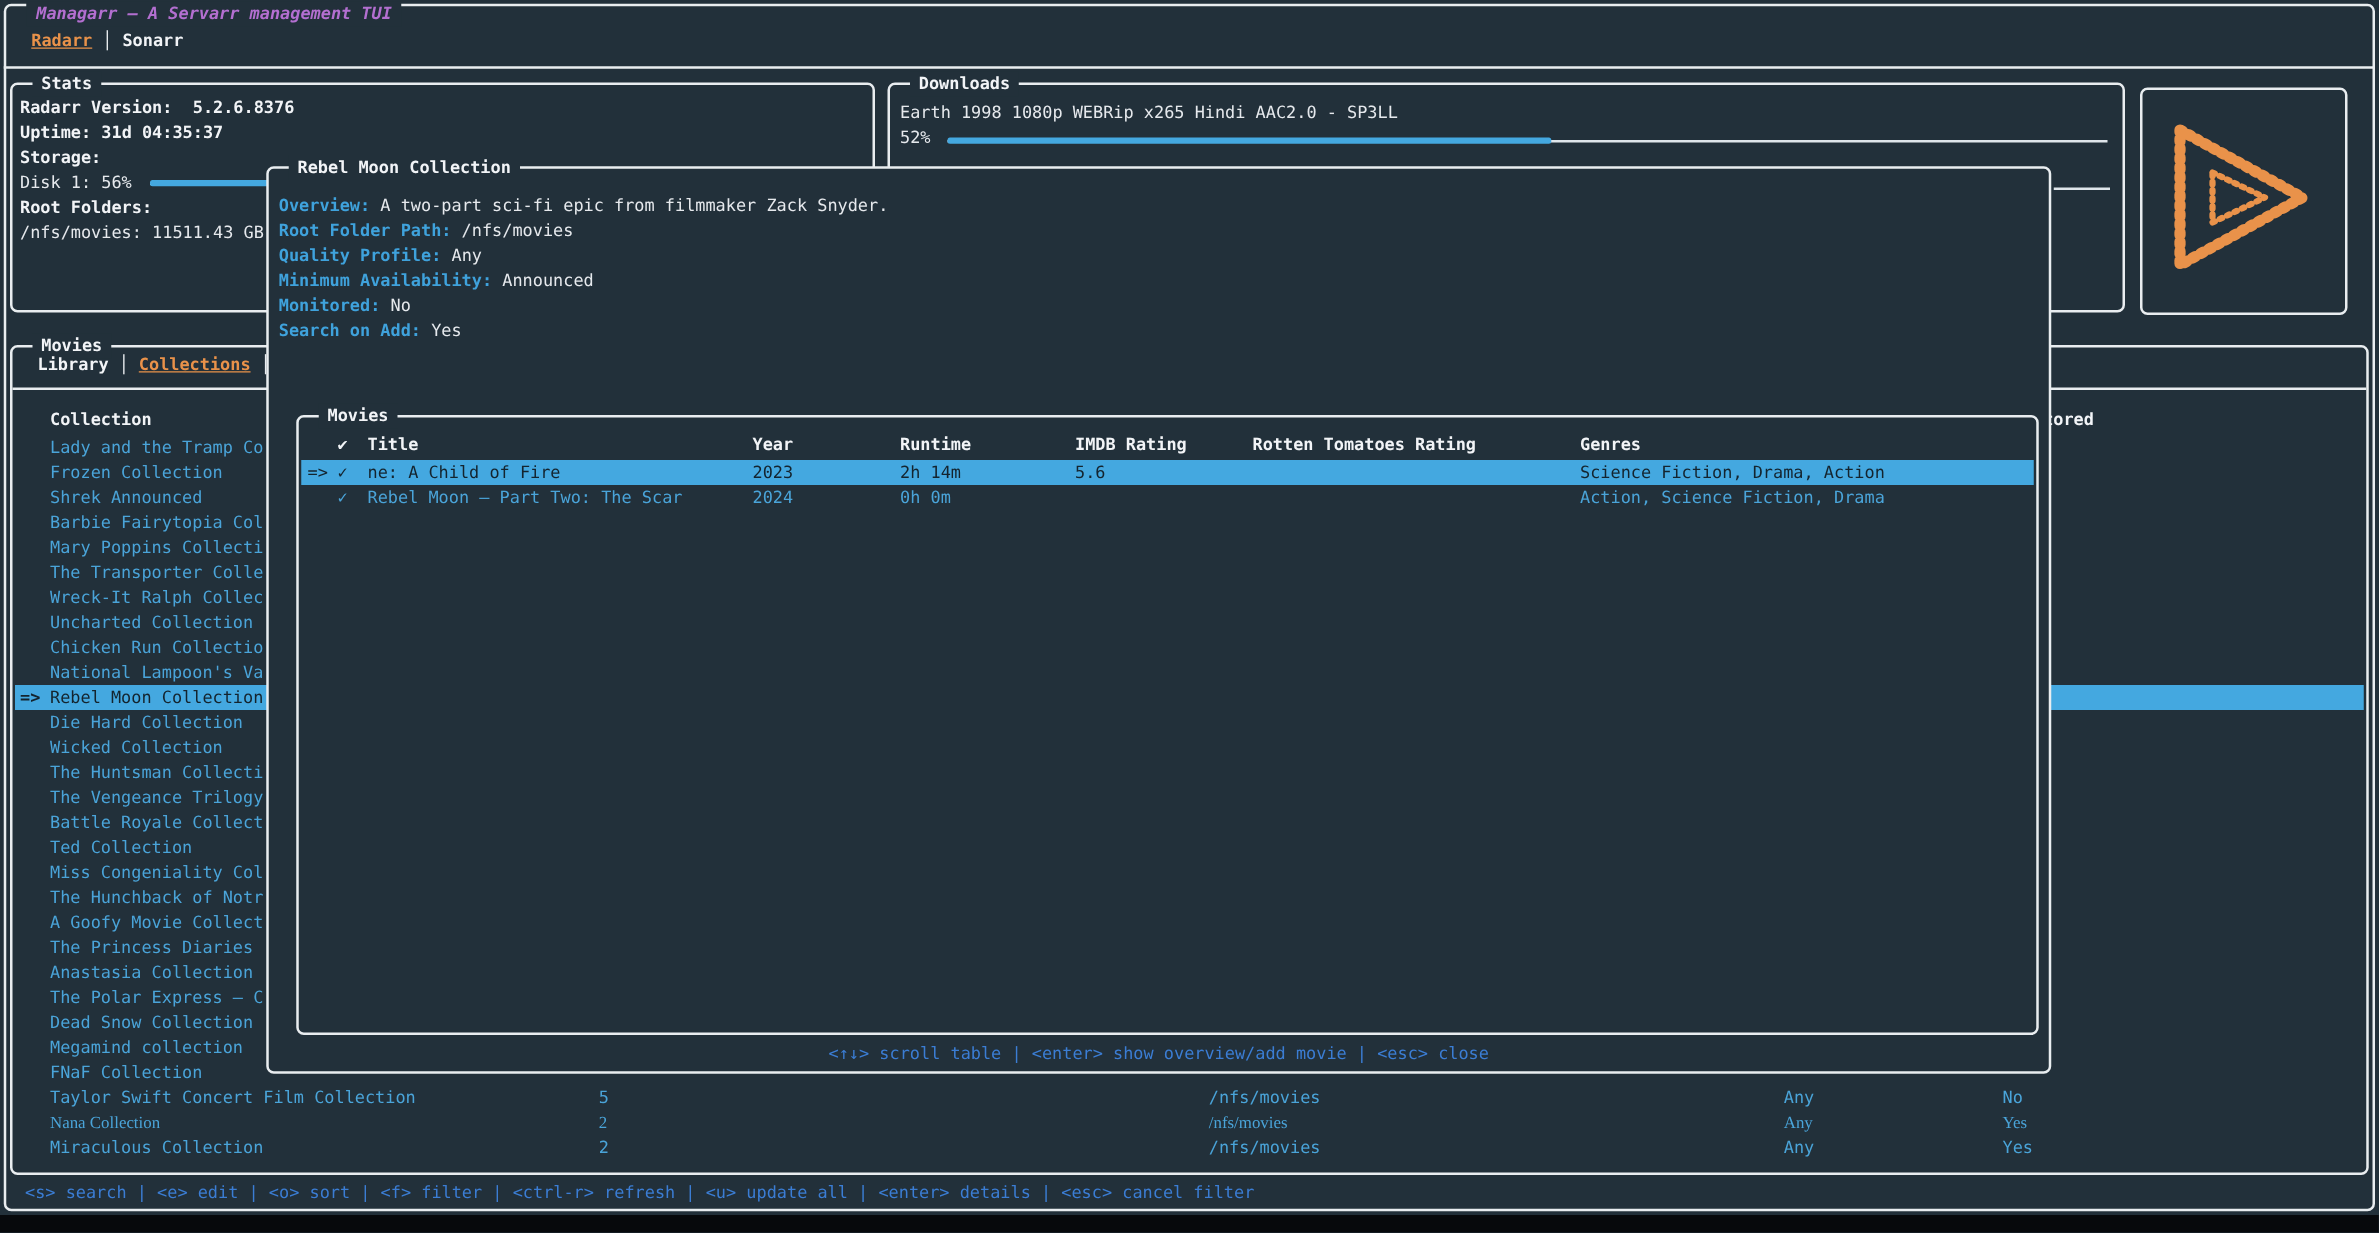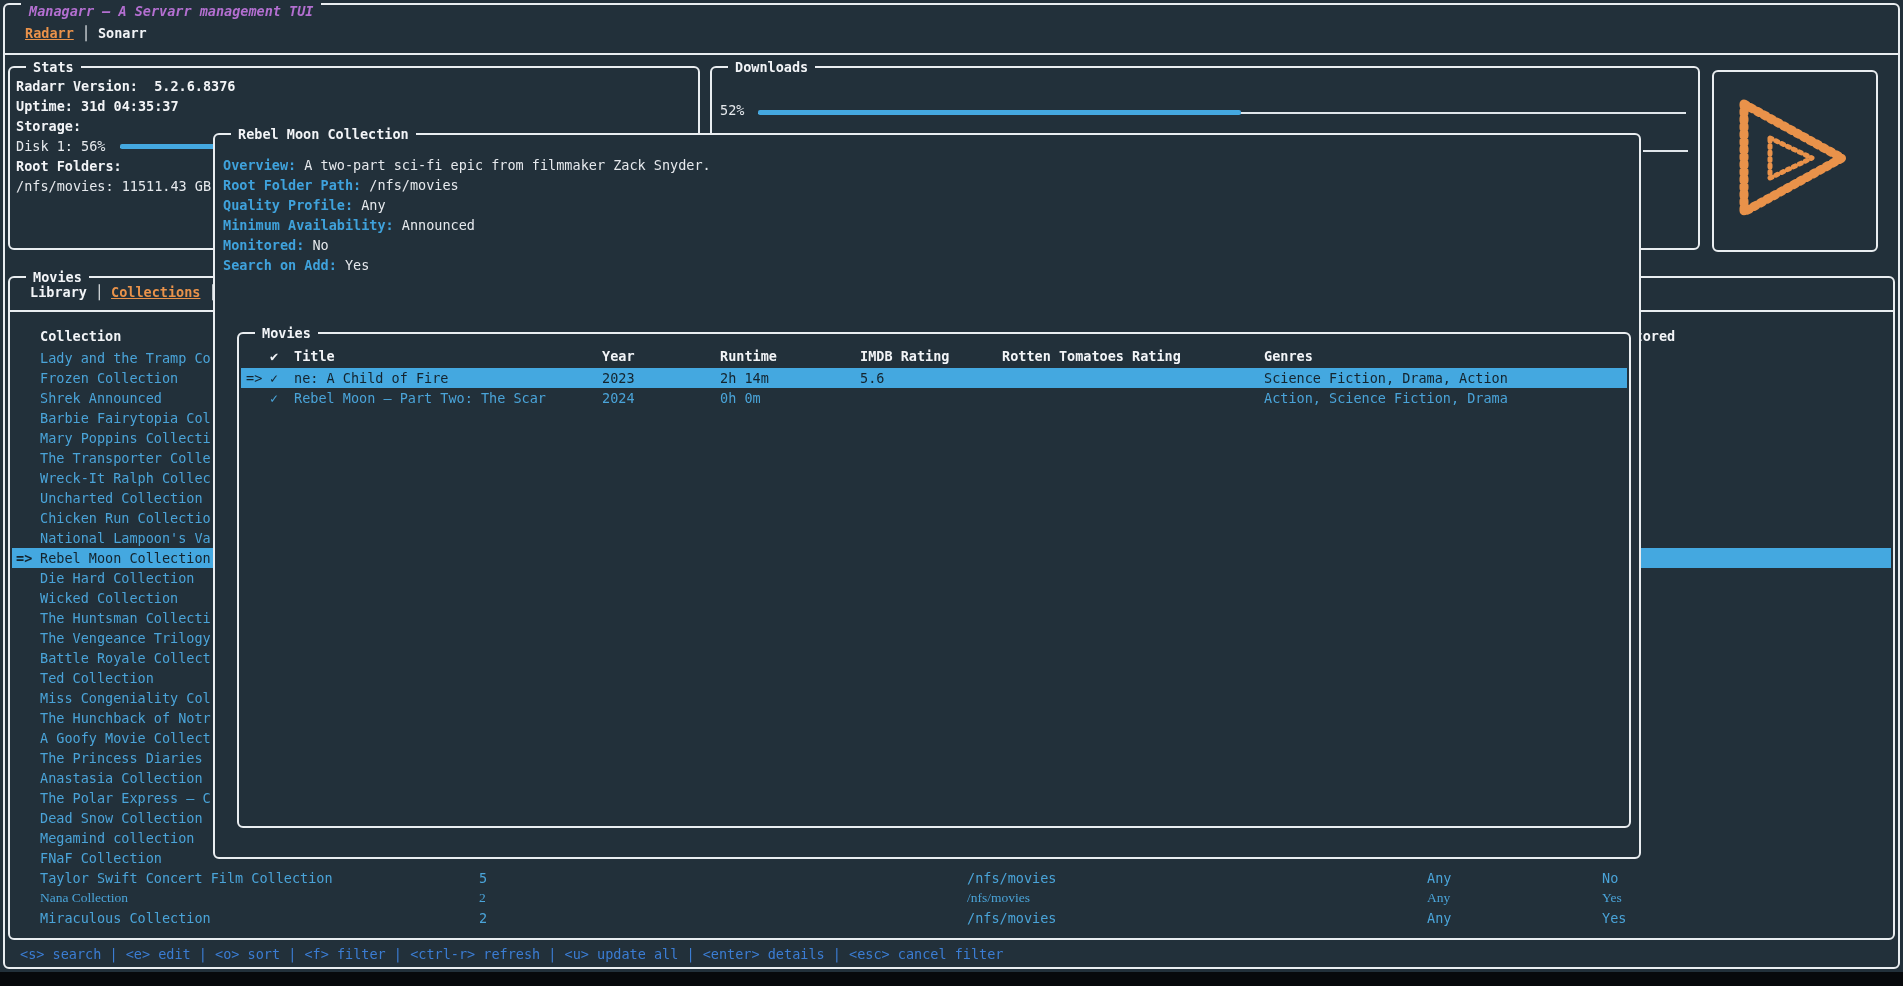--- a/index.html
+++ b/index.html
@@ -76,20 +76,21 @@
   <div class="abs bold" style="left:6px;top:48px;">Storage:</div>
   <div class="abs" style="left:6px;top:68px;">Disk 1: 56%</div>
   <div class="gauge-track" id="disk-track" style="left:110px;top:78px;width:566px;"></div>
   <div class="gauge-fill" id="disk-fill" style="left: 110px; top: 76px; width: 317px;"></div>
   <div class="abs bold" style="left:6px;top:88px;">Root Folders:</div>
   <div class="abs" style="left:6px;top:108px;">/nfs/movies: 11511.43 GB</div>
 </div>
 
 <div class="panel downloads">
   <div class="panel-title">Downloads</div>
+  <div class="abs" style="left:8px;top:12px;">Earth 1998 1080p WEBRip x265 Hindi AAC2.0 - SP3LL</div>
   <div class="abs" style="left:8px;top:32px;">52%</div>
   <div class="gauge-track" id="dl-track" style="left:46px;top:44px;width:928px;"></div>
   <div class="gauge-fill" id="dl-fill" style="left: 46px; top: 42px; width: 483px;"></div>
   <div class="gauge-track" style="left:931px;top:82px;width:45px;"></div>
 </div>
 
 <div class="panel logobox">
   <svg width="130" height="140" style="position:absolute;left:16px;top:18px;">
     <g fill="none" stroke="#e9924a" stroke-linejoin="round" stroke-linecap="round">
       <path d="M14 14 L112 68 L14 122 Z" stroke-width="9" stroke-dasharray="2.5 5"></path>
@@ -239,16 +240,17 @@
         </div>
         <div class="mrow" style="top: 54px;">
           <span class="mcell" style="left: 29px;">✓</span>
           <span class="mcell" style="left: 53px;">Rebel Moon – Part Two: The Scar</span>
           <span class="mcell" style="left: 361px;">2024</span>
           <span class="mcell" style="left: 479px;">0h 0m</span>
           <span class="mcell" style="left: 1023px;">Action, Science Fiction, Drama</span>
         </div>
       </div>
   </div>
+  <div class="modal-footer">&lt;↑↓&gt; scroll table | &lt;enter&gt; show overview/add movie | &lt;esc&gt; close</div>
 </div>
 
 <div class="abs bottom-keybinds">&lt;s&gt; search | &lt;e&gt; edit | &lt;o&gt; sort | &lt;f&gt; filter | &lt;ctrl-r&gt; refresh | &lt;u&gt; update all | &lt;enter&gt; details | &lt;esc&gt; cancel filter</div>
 <div class="bottom-strip"></div>
 
 </body></html>

